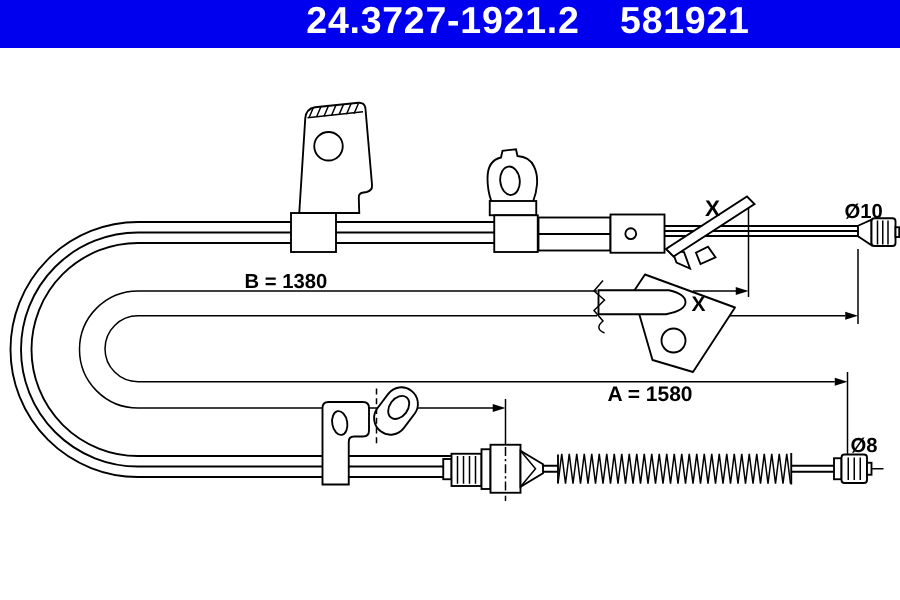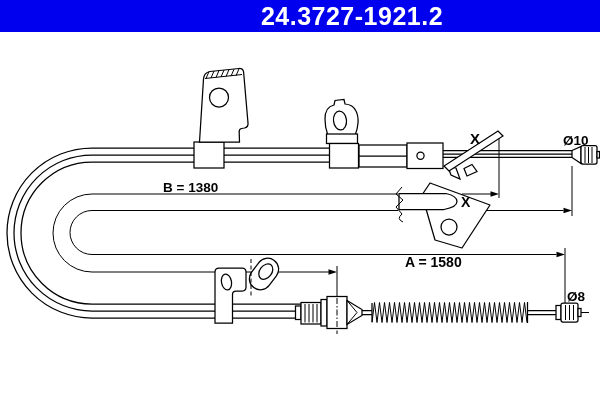--- a/index.html
+++ b/index.html
@@ -5,37 +5,38 @@
   html,body{margin:0;padding:0;}
   body{
     width:600px;height:400px;overflow:hidden;
     background:var(--background,#fff);
     font-family:"Liberation Sans", sans-serif;
   }
   .header{
     width:600px;height:32px;
     background:var(--header_bg,#0000EE);
     color:var(--header_text,#fff);
-    display:flex;align-items:center;justify-content:center;
+    display:flex;align-items:flex-start;justify-content:center;
     gap:27px;padding-left:104px;box-sizing:border-box;
     font-weight:bold;font-size:25px;letter-spacing:0.5px;
     white-space:nowrap;
   }
   svg{display:block;}
   .s{stroke:var(--line,#000);fill:none;stroke-width:1.25;}
   .sd{stroke:var(--line,#000);fill:none;stroke-width:1;}
   .w{stroke:var(--line,#000);fill:#fff;stroke-width:1.25;}
   .f{fill:var(--line,#000);stroke:none;}
   text.lbl{fill:var(--line,#000);font-family:"Liberation Sans",sans-serif;font-weight:bold;}
 </style>
 </head>
 <body>
 
 <div class="header">
   <span>24.3727-1921.2</span>
+  <span>581921</span>
 </div>
 
 <svg width="600" height="368" viewBox="0 32 600 368">
 
   <g>
     <path class="sd" d="M398,194 H92 A39,39 0 0 0 92,272 H329"></path>
     <path class="sd" d="M398,210.5 H92 A22,22 0 0 0 92,254.5 H556.5"></path>
     <path class="sd" d="M499,134 V198"></path>
     <path class="sd" d="M572,166 V216"></path>
     <path class="sd" d="M565,248 V303"></path>

